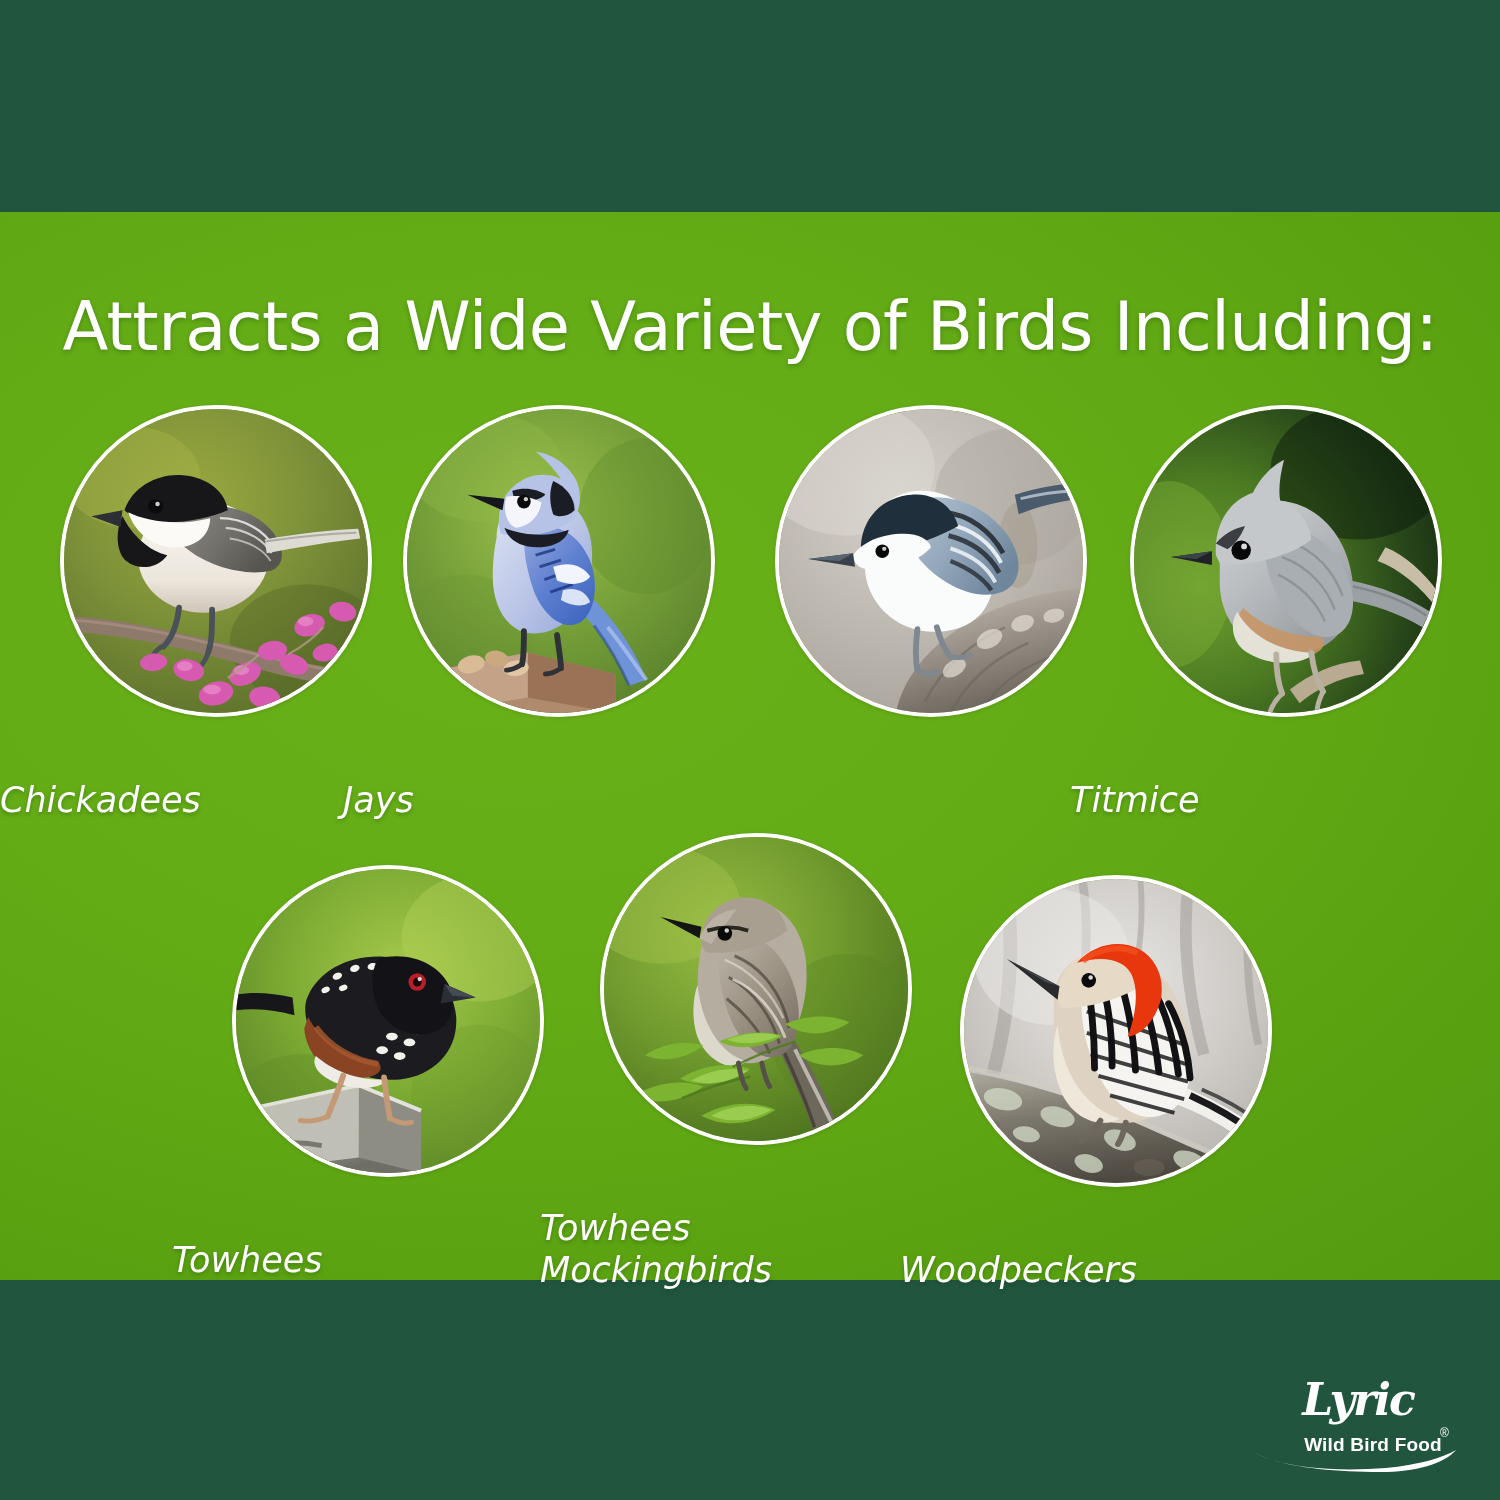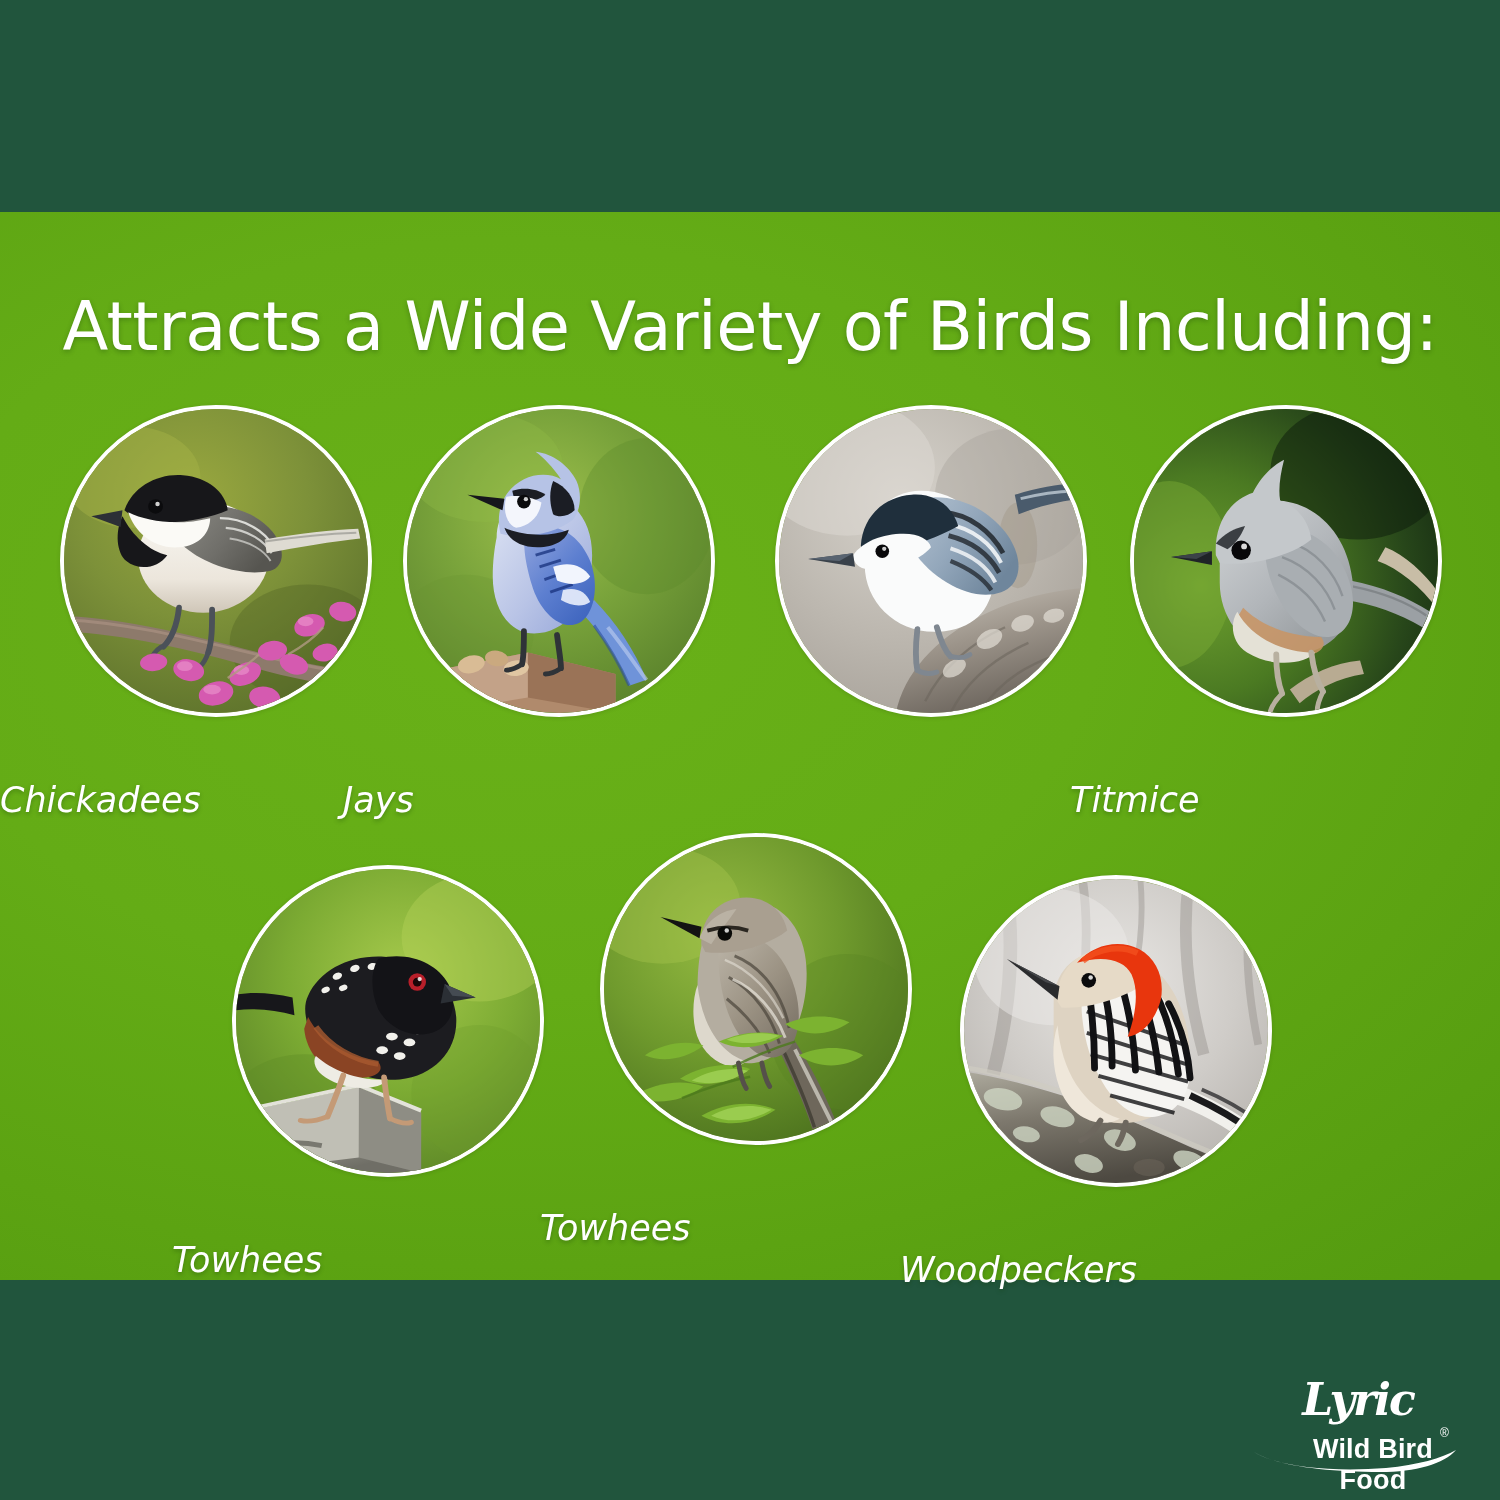--- a/index.html
+++ b/index.html
@@ -101,21 +101,21 @@
     color:#FFFFFF;
     letter-spacing:-2px;
     line-height:76px;
   }
   .logo-tagline {
     position:absolute; left:30px; top:66px;
     width:170px;
     text-align:center;
     font-family:"Liberation Sans", sans-serif;
     font-weight:700;
-    font-size:27px;
+    font-size:19px;
     color:#FFFFFF;
     letter-spacing:0.2px;
   }
   .logo-reg {
     position:absolute; left:182px; top:58px;
     font-family:"Liberation Sans", sans-serif;
     font-size:12px; color:#FFFFFF;
   }
   .logo-swoosh {
     position:absolute; left:-6px; top:78px;
@@ -546,20 +546,21 @@
           <path d="M132 236 C152 226 176 216 196 210"></path>
           <path d="M80 268 C104 258 128 250 150 246"></path>
         </g>
 
         <path d="M138 232 C140 244 142 252 146 258" stroke="#55504a" stroke-width="5" fill="none" stroke-linecap="round"></path>
         <path d="M162 232 C164 242 166 250 170 256" stroke="#55504a" stroke-width="5" fill="none" stroke-linecap="round"></path>
       </svg>
     </div>
     <div class="bird-label">
       <span>Towhees</span><br>
+      <span>Mockingbirds</span>
     </div>
   </div>
 
   <div class="bird-cell" style="left:960px; top:875px;">
     <div class="bird-circle">
       <svg class="bird-art" viewBox="0 0 312 312" preserveAspectRatio="xMidYMid slice">
         <defs>
           <radialGradient id="wbg" cx="50%" cy="35%" r="88%">
             <stop offset="0%" stop-color="#e8e6e3"></stop>
             <stop offset="45%" stop-color="#cfccc8"></stop>

